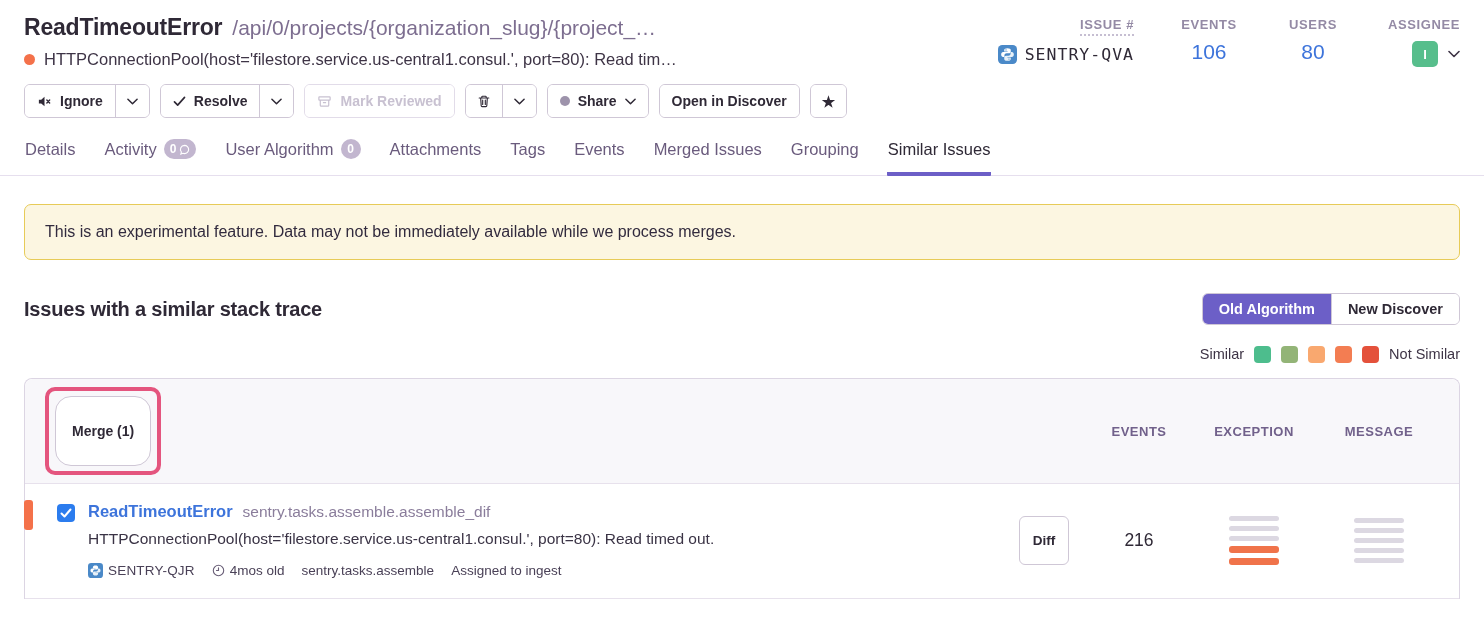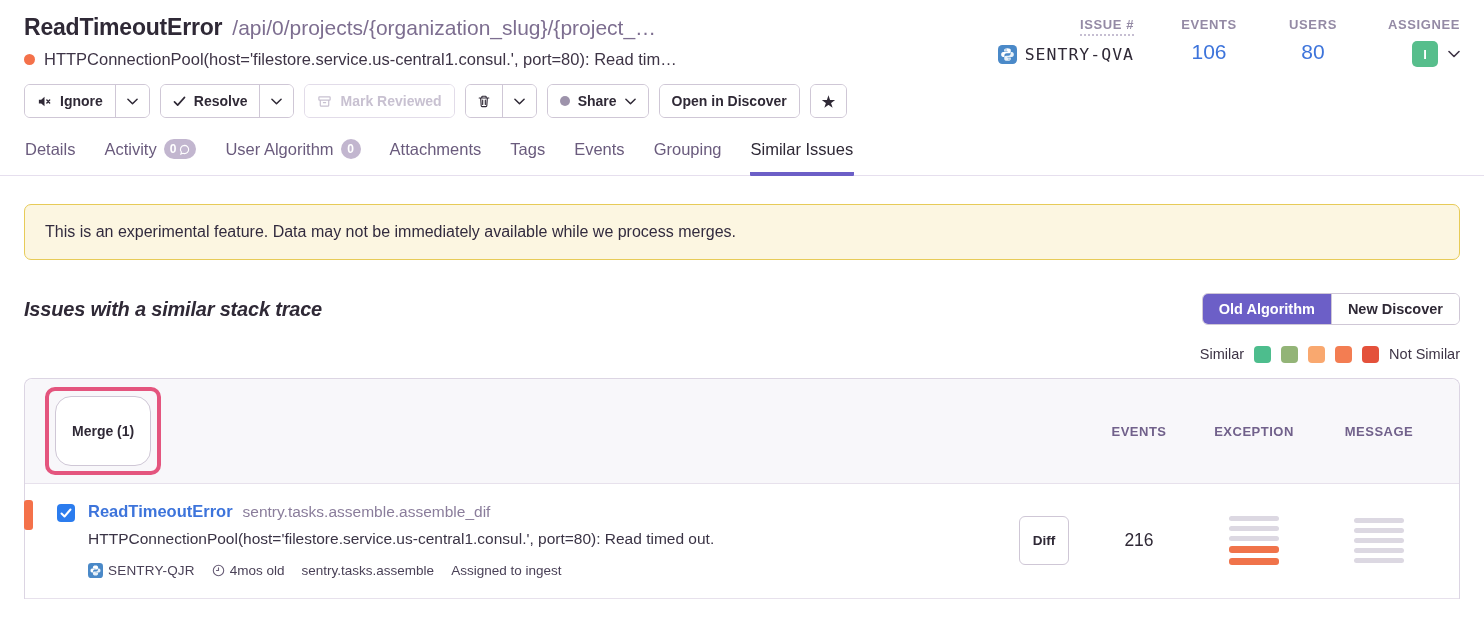--- a/index.html
+++ b/index.html
@@ -60,21 +60,21 @@
                min-width: 20px; height: 20px; border-radius: 10px; display: inline-flex;
                align-items: center; justify-content: center; gap: 3px; padding: 0 6px; }
 
   
   .banner { margin-top: 28px; background: var(--banner-bg, #fcf6e1); border: 1px solid var(--banner-border, #e7cb58);
             border-radius: 7px; height: 56px; display: flex; align-items: center; padding: 0 20px;
             font-size: 16px; color: #322b3e; }
 
   
   .section-head { display: flex; justify-content: space-between; align-items: center; margin-top: 33px; }
-  .section-title { font-size: 20px; font-weight: bold; color: #2f2936; letter-spacing: -0.2px; font-style: italic; }
+  .section-title { font-size: 20px; font-weight: bold; color: #2f2936; letter-spacing: -0.2px; }
   .algo-toggle { display: inline-flex; border: 1px solid #cfc7d6; border-radius: 6px; overflow: hidden; background: #fff; }
   .algo-btn { height: 30px; padding: 0 16px; font-family: inherit; font-size: 14.5px; font-weight: bold;
               border: none; background: #fff; color: #2f2936; cursor: pointer; }
   .algo-btn.active { background: var(--accent-purple, #6c5fc7); color: #fff; }
   .algo-btn + .algo-btn { border-left: 1px solid #cfc7d6; }
 
   .legend { display: flex; justify-content: flex-end; align-items: flex-start; gap: 10px; margin-top: 21px;
             font-size: 14.5px; color: #3e3446; }
   .swatch { width: 17px; height: 17px; border-radius: 4px; display: inline-block; }
 
@@ -277,20 +277,23 @@
       <span class="tab">
           <span>Attachments</span>
         </span>
       <span class="tab">
           <span>Tags</span>
         </span>
       <span class="tab">
           <span>Events</span>
         </span>
       <span class="tab">
+          <span>Merged Issues</span>
+        </span>
+      <span class="tab">
           <span>Grouping</span>
         </span>
       <span class="tab active">
           <span>Similar Issues</span>
         </span>
     </nav>
   </div>
 
   <div class="banner">
     <span>This is an experimental feature. Data may not be immediately available while we process merges.</span>

